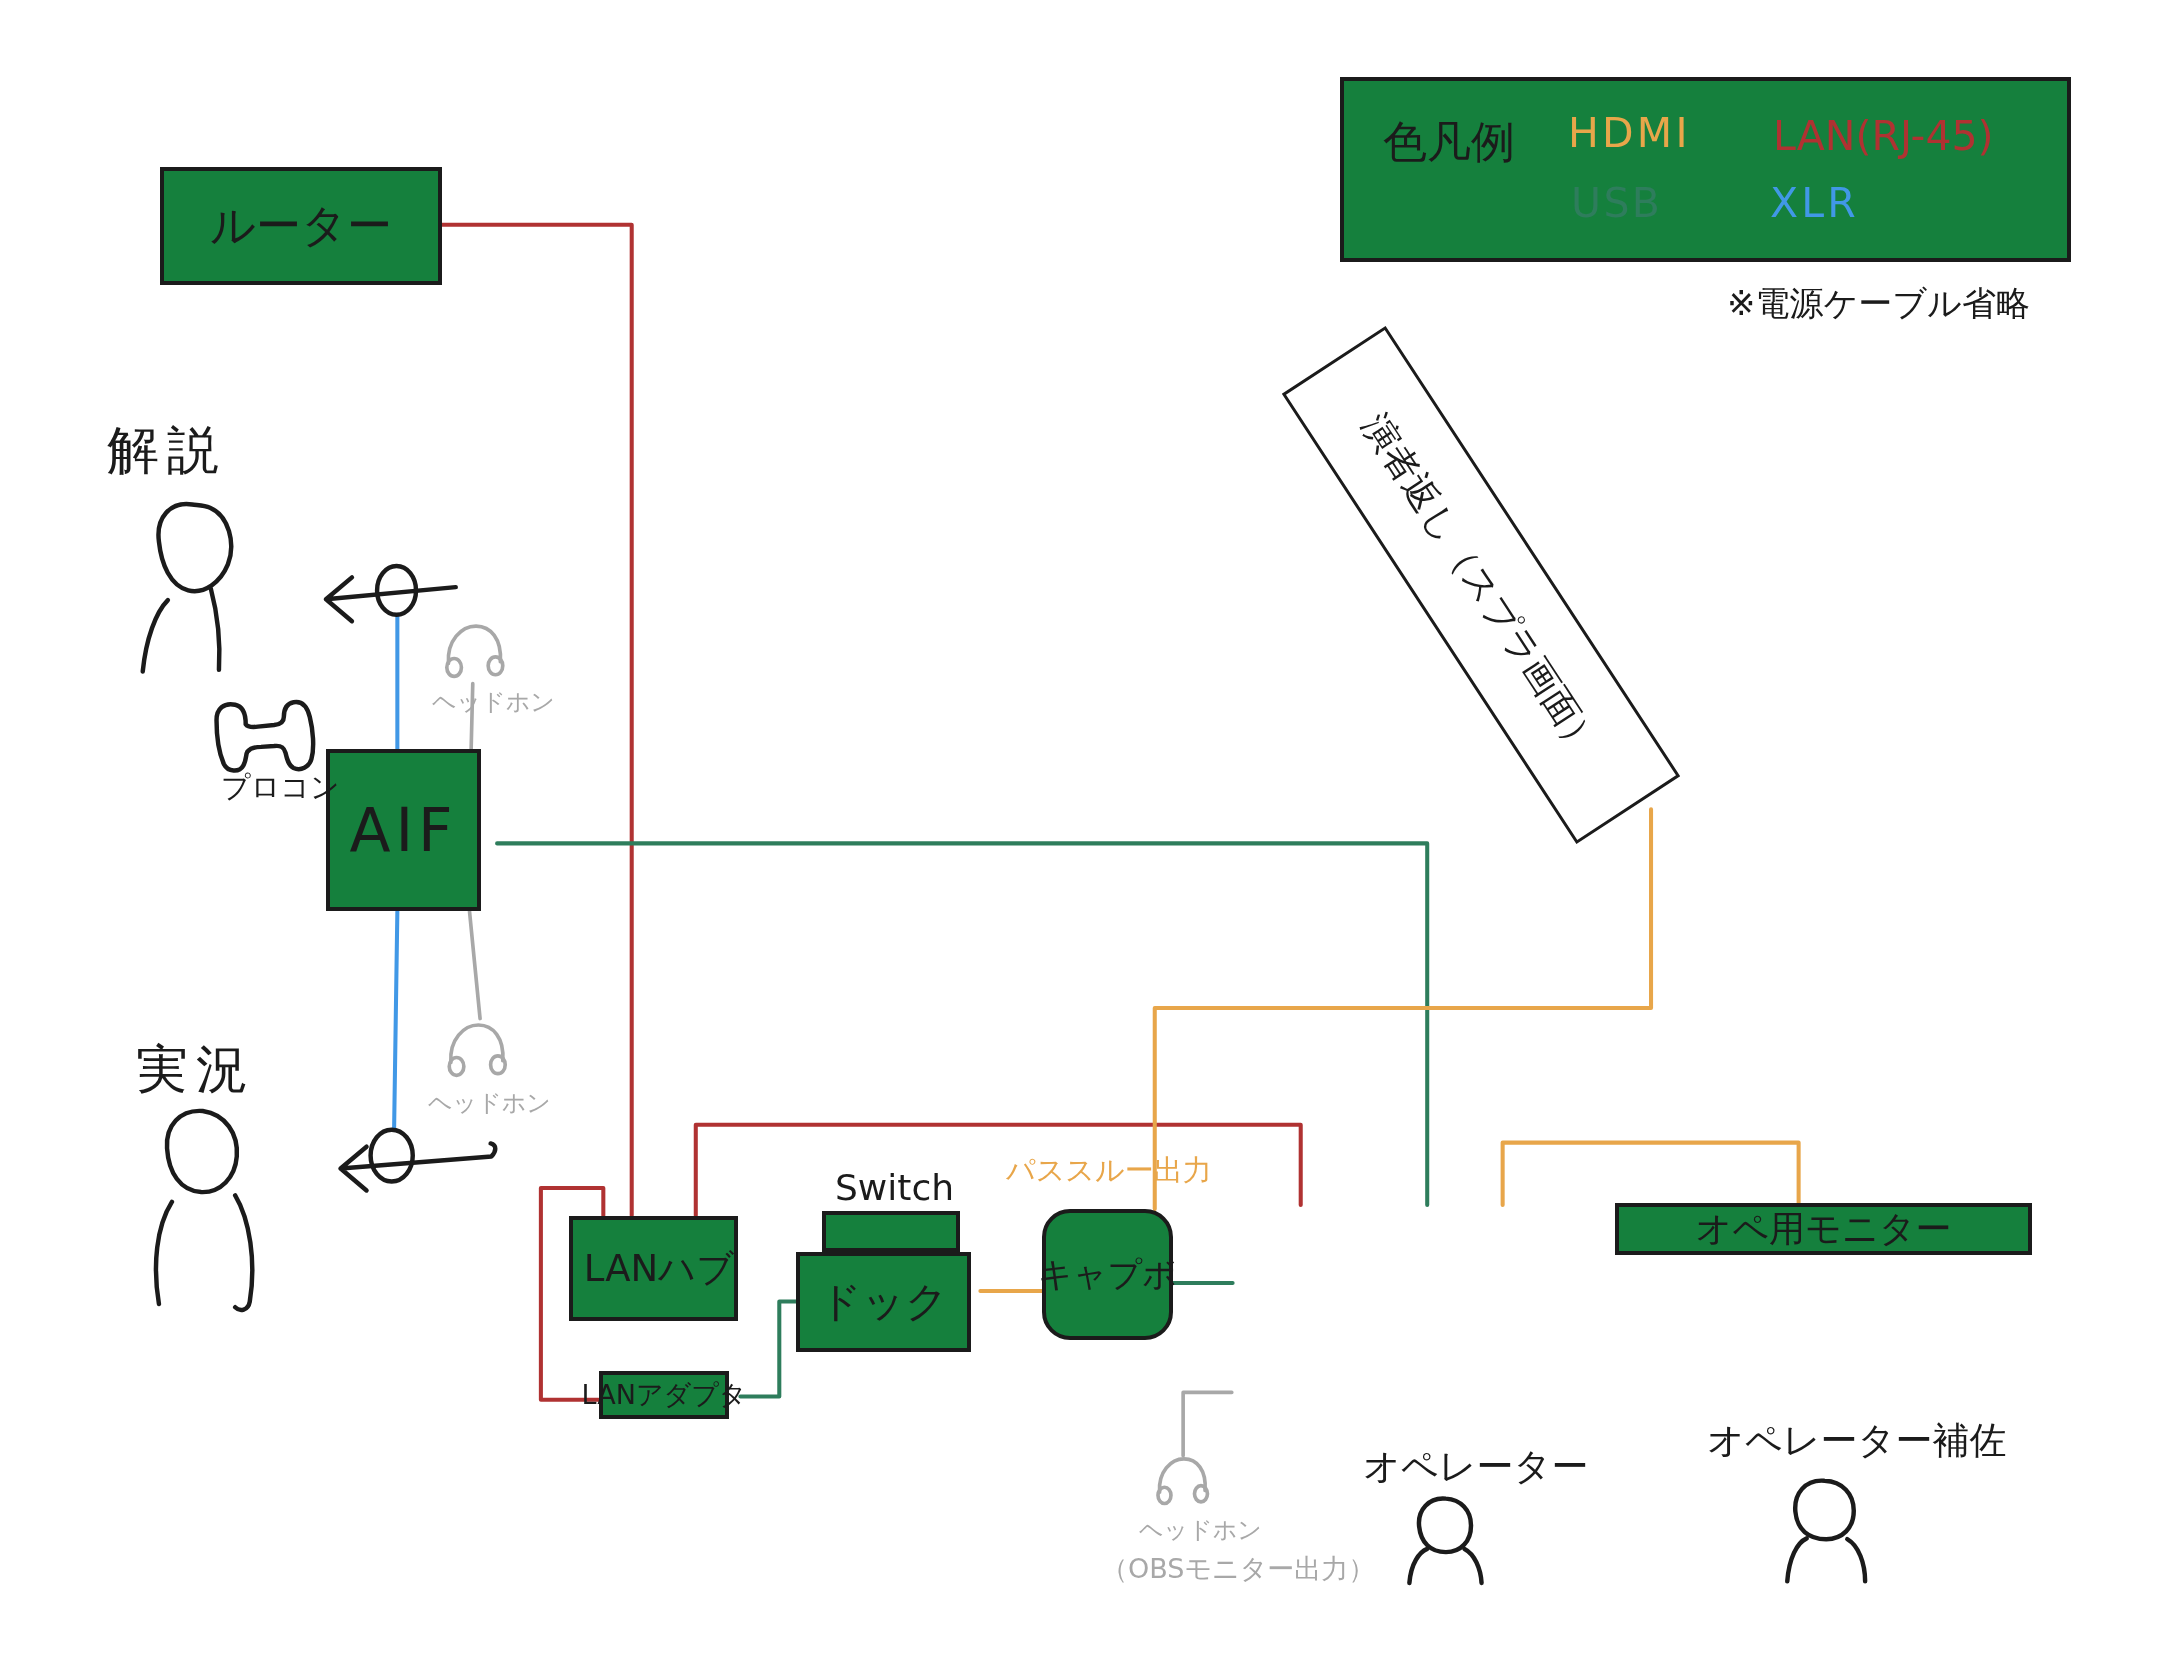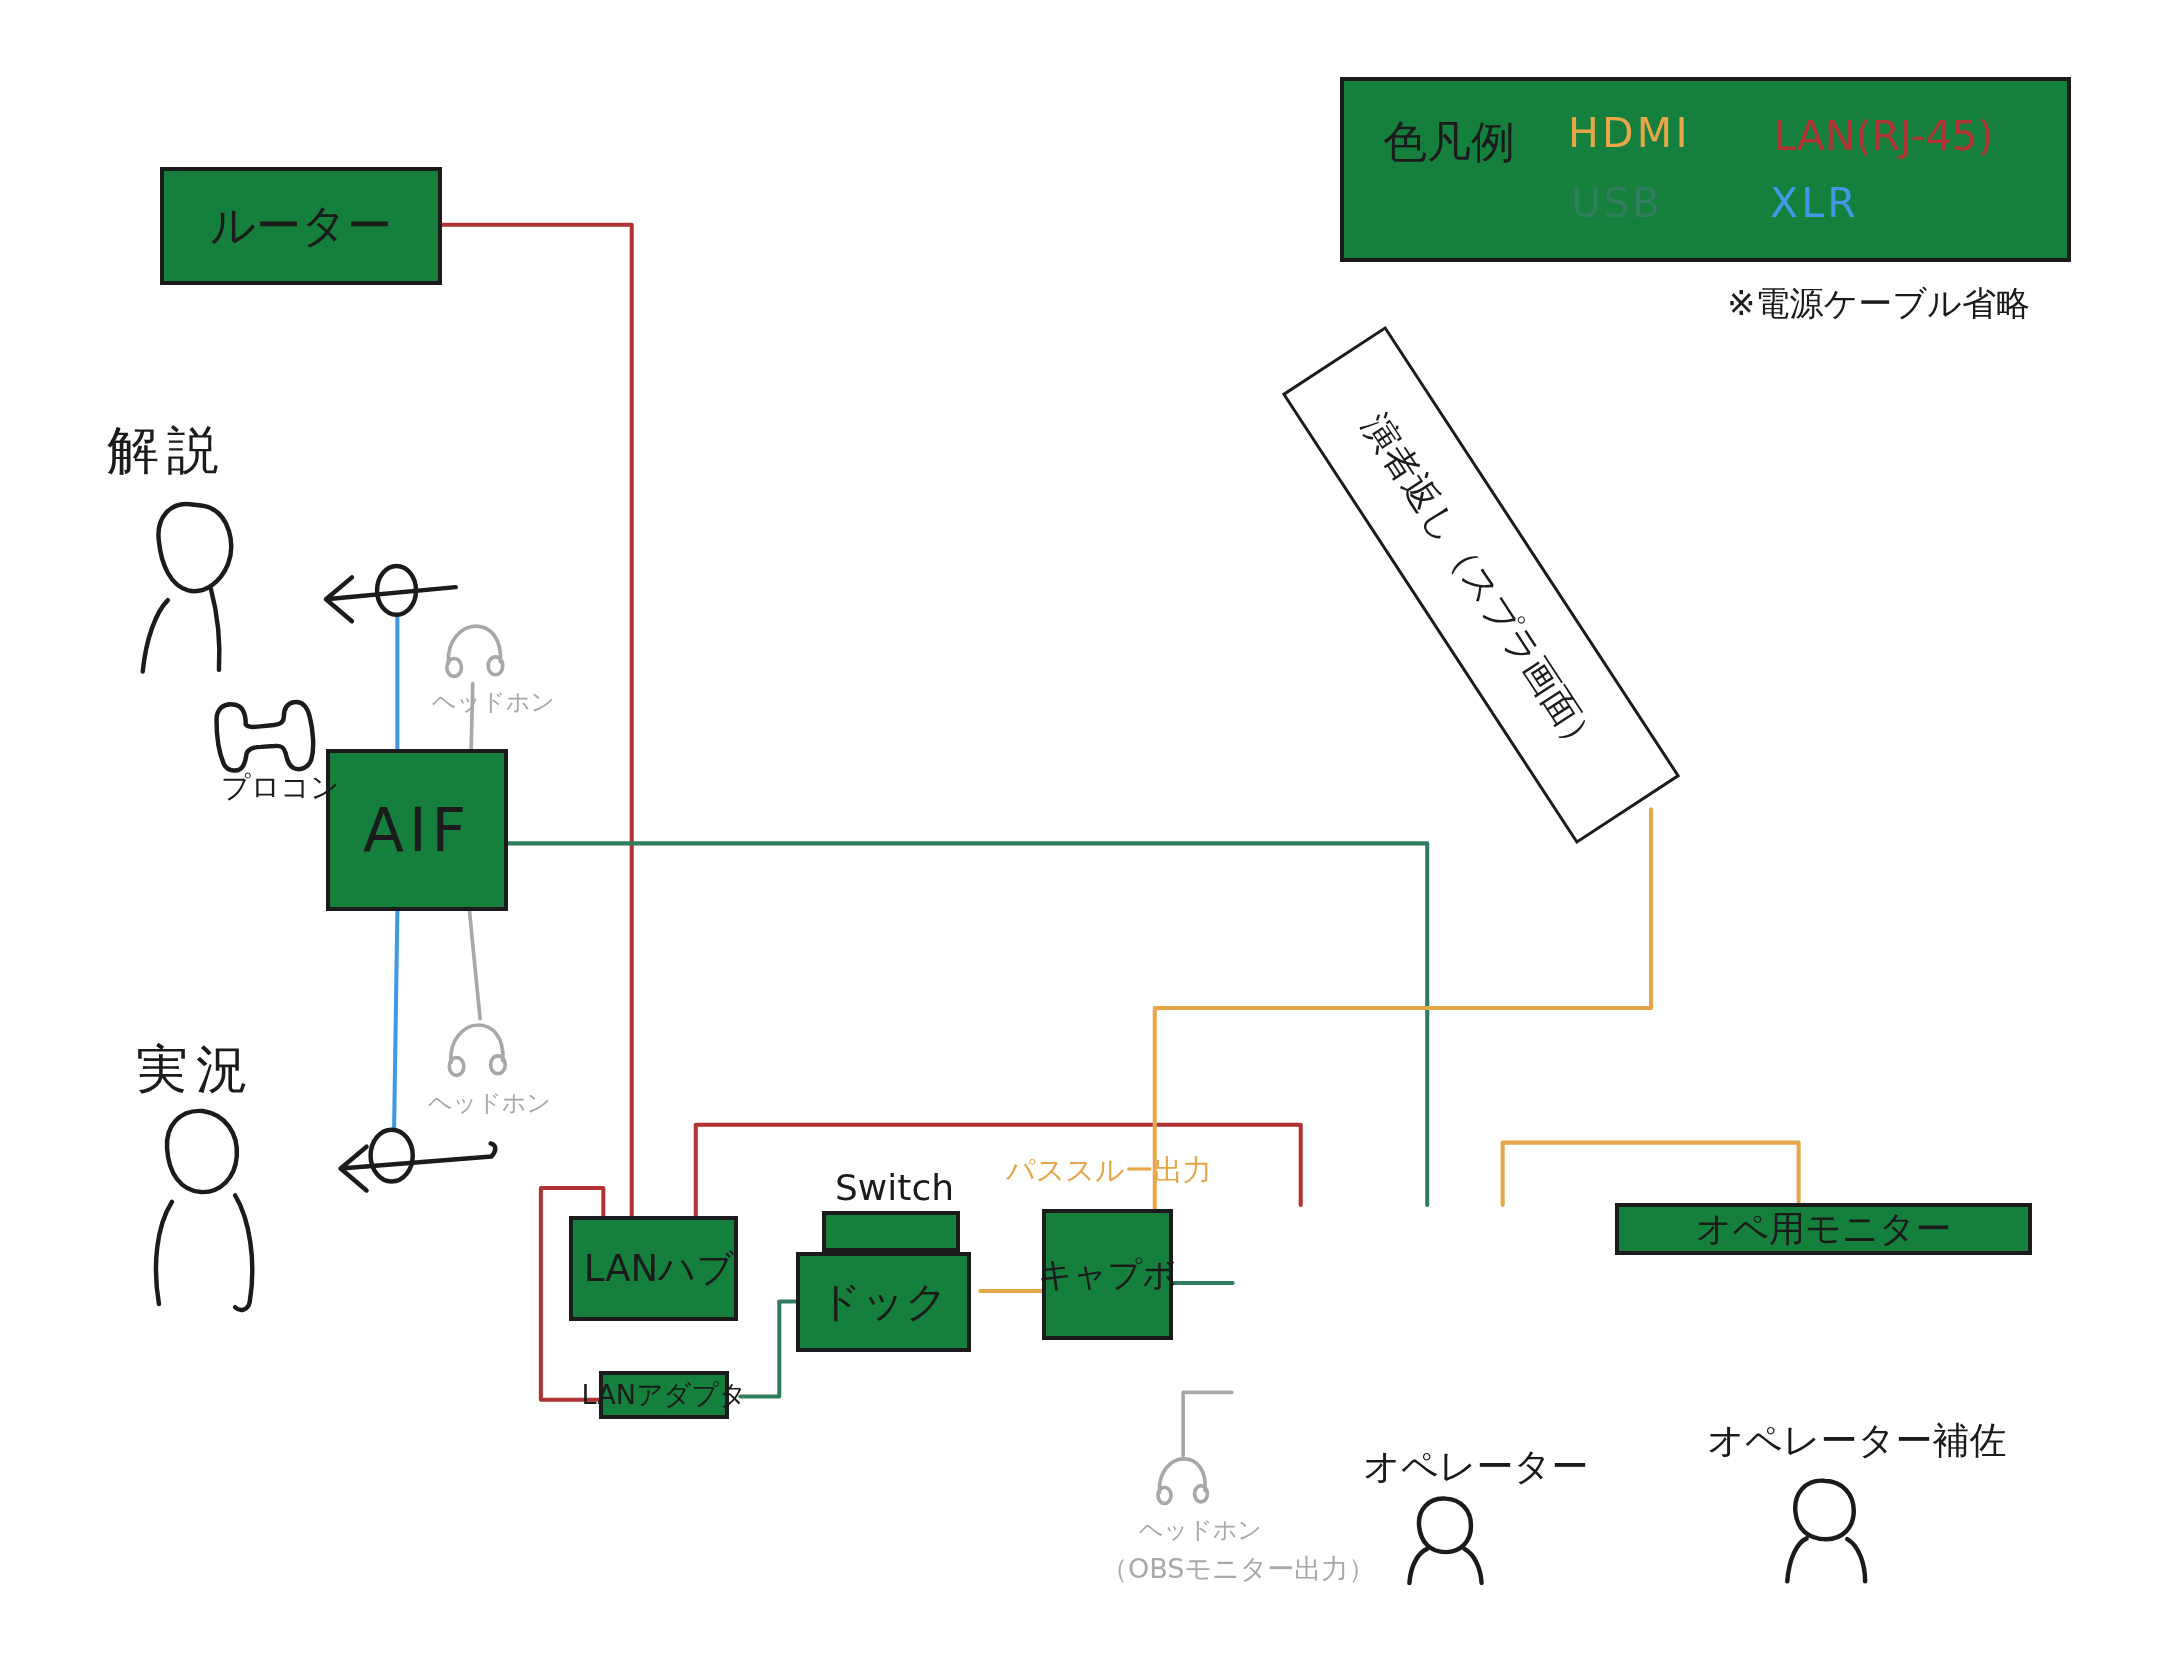--- a/index.html
+++ b/index.html
@@ -110,40 +110,40 @@
       <path class="gray-draw" d="M -28 18 C -30 -7 -14 -23 2 -23 C 18 -23 30 -9 28 16"></path>
       <ellipse class="gray-draw" cx="-22" cy="22" rx="8" ry="10"></ellipse>
       <ellipse class="gray-draw" cx="23" cy="20" rx="8" ry="10"></ellipse>
     </g>
   </svg>
 
   <div class="box" style="left:160px; top:167px; width:282px; height:118px; font-size:45px;">
     <span>ルーター</span>
   </div>
 
-  <div class="box" style="left:326px; top:749px; width:182px; height:162px; font-size:60px; letter-spacing:4.9px;justify-content:center;">
+  <div class="box" style="left:326px; top:749px; width:155px; height:162px; font-size:60px; letter-spacing:4.9px;justify-content:center;">
     <span>AIF</span>
   </div>
 
   <div class="box" style="left:569px; top:1216px; width:169px; height:105px; font-size:37px;justify-content:flex-end;">
     <span>LANハブ</span>
   </div>
 
   <div class="box" style="left:599px; top:1371px; width:130px; height:48px; font-size:27px;">
     <span>LANアダプタ</span>
   </div>
 
   <div class="label" style="left:835px; top:1168px; font-size:36px;">Switch</div>
   <div class="box" style="left:822px; top:1211px; width:138px; height:41px;"></div>
 
   <div class="box" style="left:796px; top:1252px; width:175px; height:100px; font-size:42px;">
     <span>ドック</span>
   </div>
 
-  <div class="box" style="left:1042px; top:1209px; width:131px; height:131px; font-size:34px;">
+  <div class="box" style="left:1042px; top:1209px; width:131px; height:131px; font-size:34px;border-radius:28px;">
     <span>キャプボ</span>
   </div>
 
 
   <div class="box" style="left:1615px; top:1203px; width:417px; height:52px; font-size:36px;">
     <span>オペ用モニター</span>
   </div>
 
   <div class="rotated-box" style="font-size:36px;">
     <span>演者返し（スプラ画面）</span>

